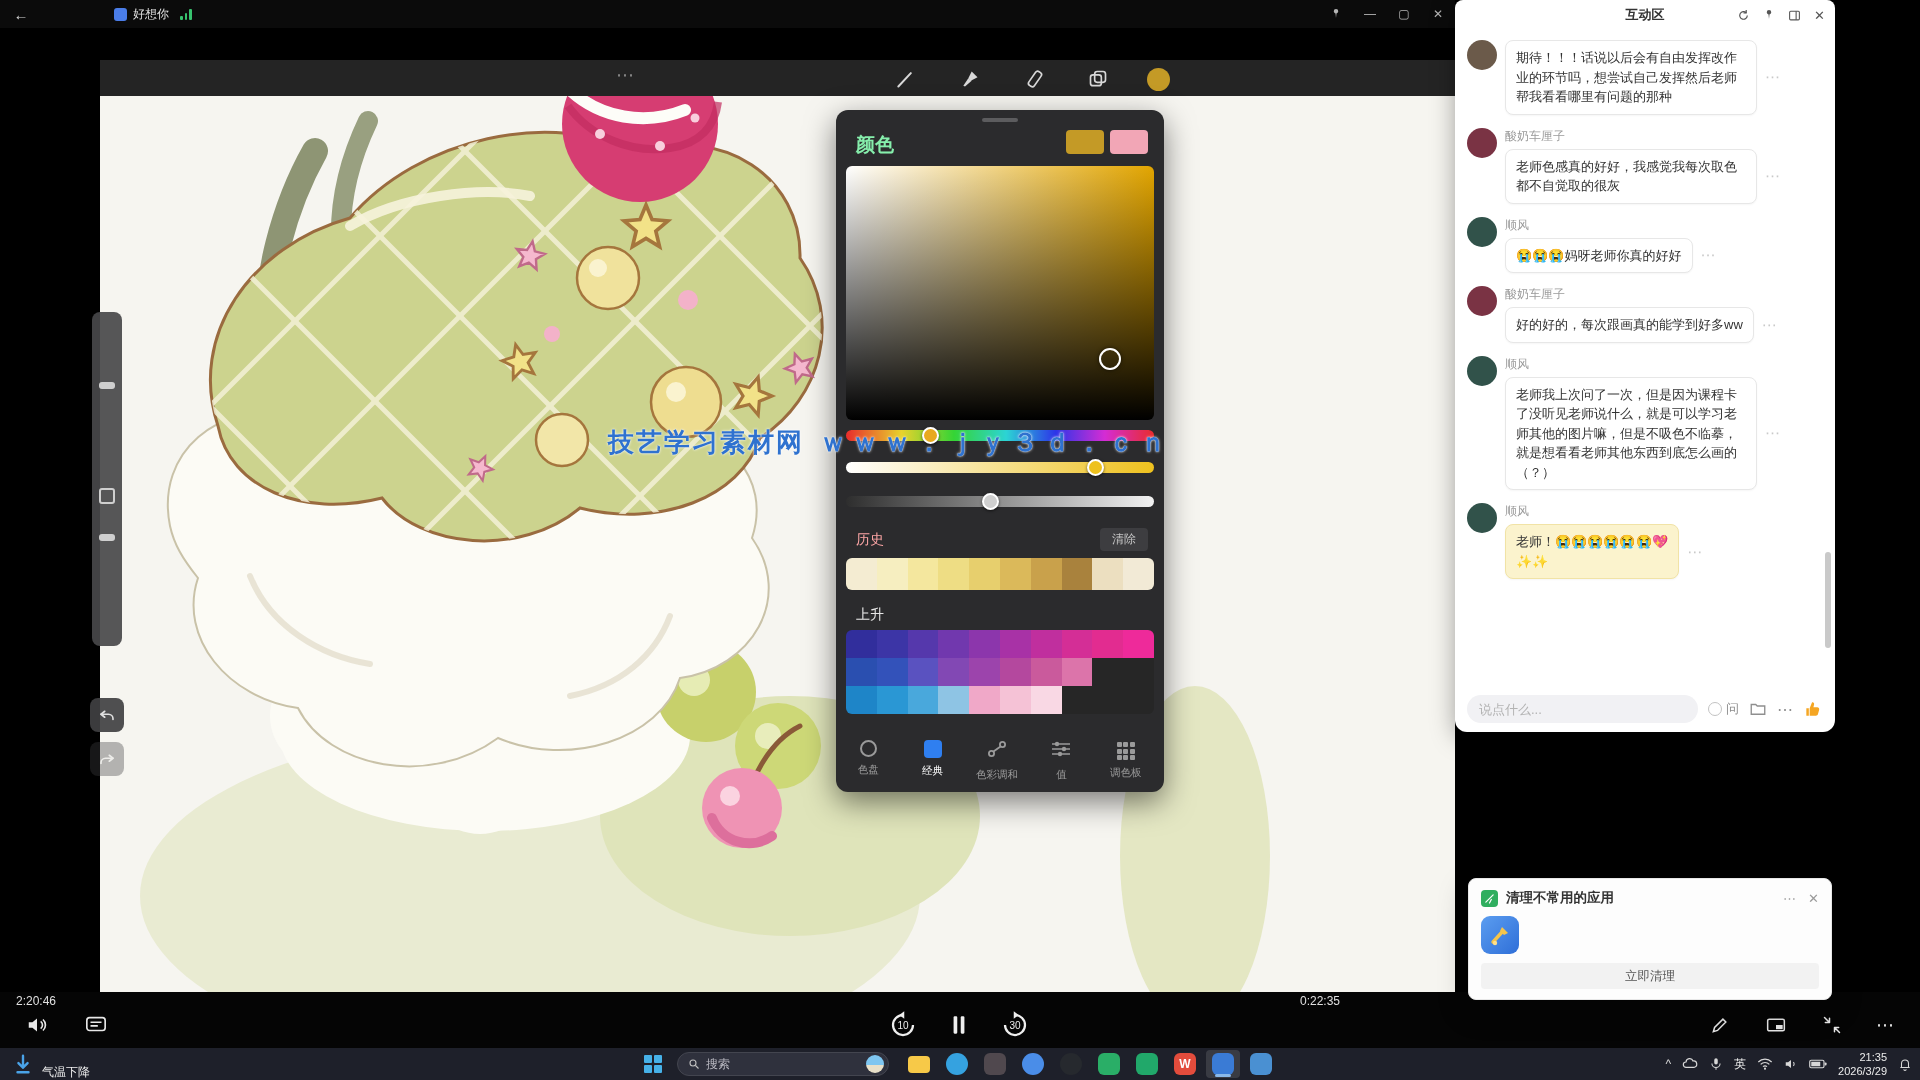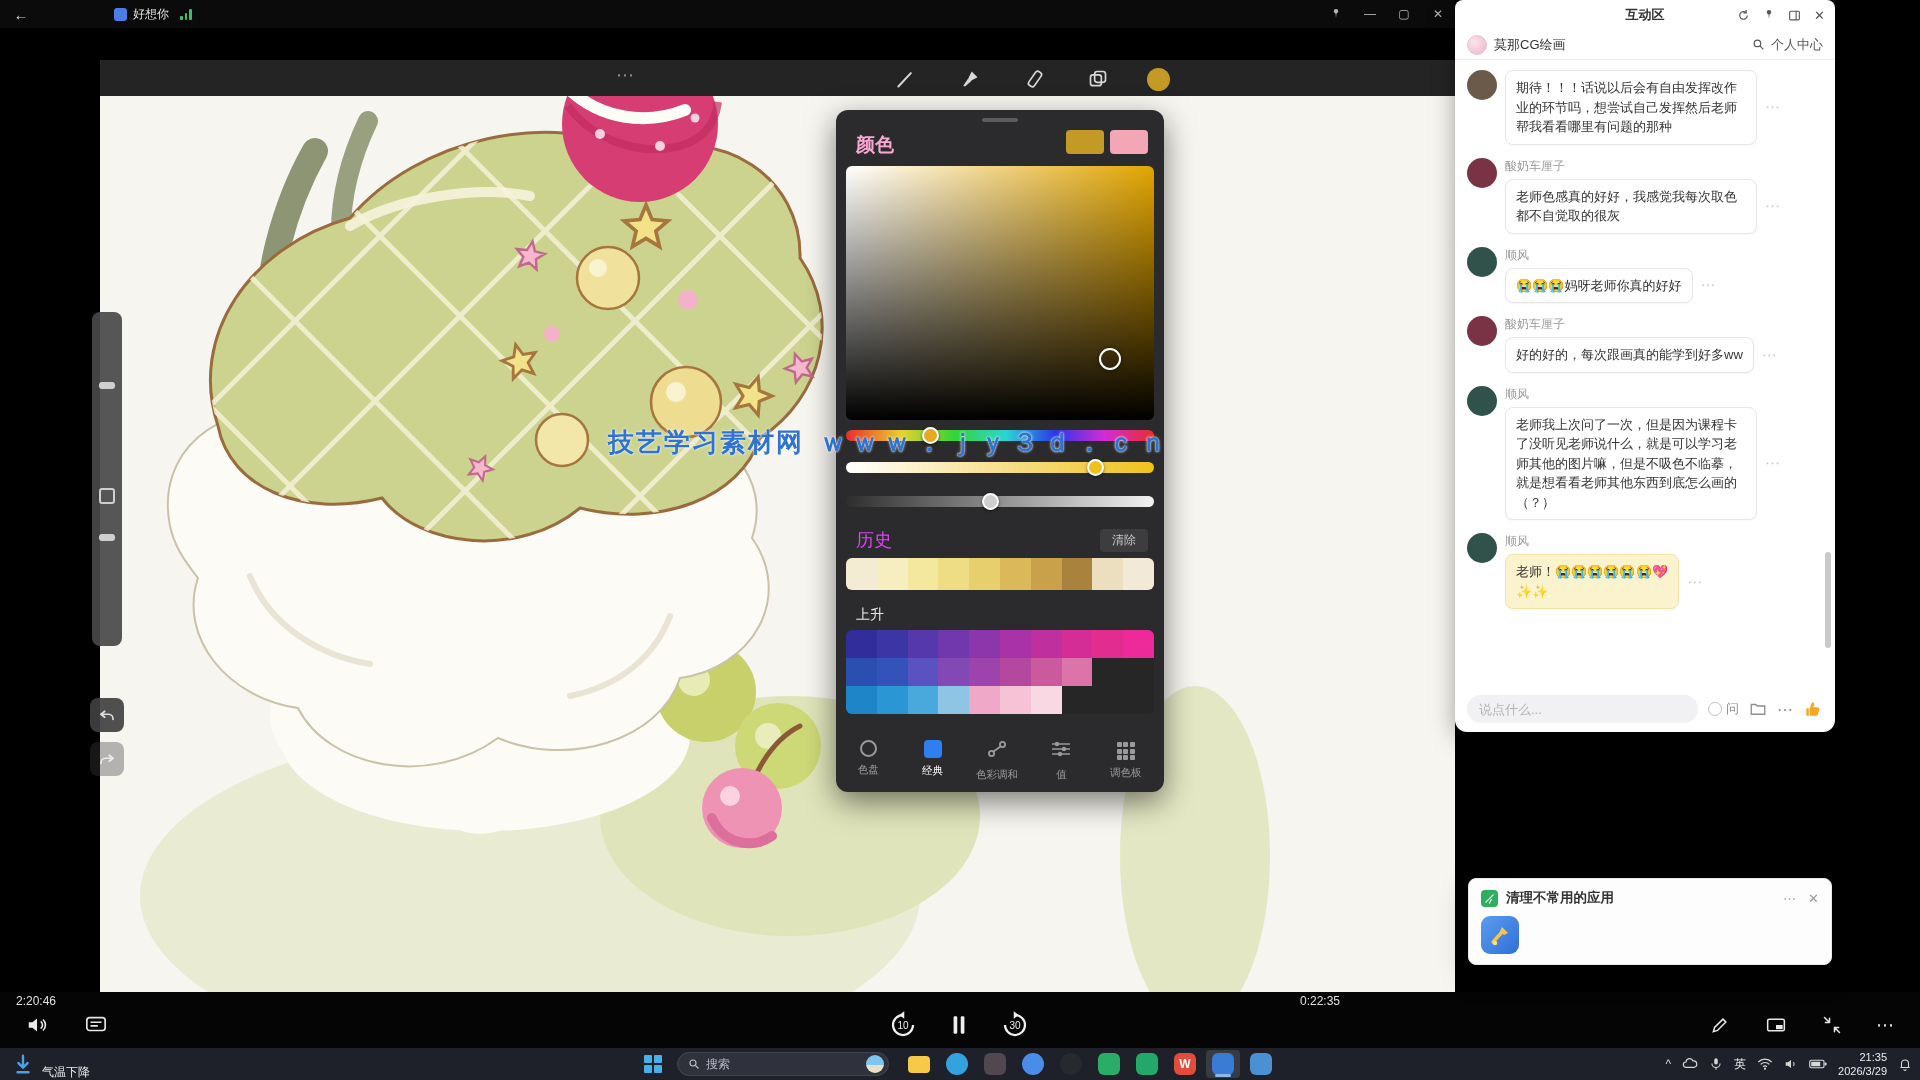--- a/index.html
+++ b/index.html
@@ -28,37 +28,37 @@
   .side-tools{position:absolute;left:92px;top:312px;width:30px;height:334px;background:rgba(72,72,74,.92);border-radius:8px;z-index:14;}
   .side-pill{position:absolute;left:7px;width:16px;height:7px;border-radius:3px;background:#cfcfcf;}
   .side-square{position:absolute;left:7px;top:176px;width:16px;height:16px;border:2px solid #cfcfcf;border-radius:3px;}
   .undo-btn,.redo-btn{position:absolute;left:90px;width:34px;height:34px;background:rgba(64,64,66,.92);border-radius:8px;z-index:14;display:flex;align-items:center;justify-content:center;}
   .undo-btn{top:698px;}
   .redo-btn{top:742px;opacity:.4;}
 
   
   .color-panel{position:absolute;left:836px;top:110px;width:328px;height:682px;background:#2b2b2d;border-radius:12px;z-index:12;box-shadow:0 10px 30px rgba(0,0,0,.5);}
   .cp-handle{position:absolute;left:146px;top:8px;width:36px;height:4px;border-radius:2px;background:#5c5c5e;}
-  .cp-title{position:absolute;left:20px;top:22px;font-size:19px;font-weight:bold;color:#f9a8d4;}
+  .cp-title{position:absolute;left:20px;top:22px;font-size:19px;font-weight:bold;color:#86efac;}
   .cp-swatch{position:absolute;top:20px;width:38px;height:24px;border-radius:4px;}
   .cp-swatch.primary{right:60px;}
   .cp-swatch.secondary{right:16px;}
   .cp-square{position:absolute;left:10px;top:56px;width:308px;height:254px;border-radius:6px;
     background:linear-gradient(to bottom,rgba(0,0,0,0) 0%,#000 100%),linear-gradient(to right,#fff,#e2a500);}
   .cp-cursor{position:absolute;left:253px;top:182px;width:22px;height:22px;border:2.5px solid #fff;border-radius:50%;box-shadow:0 0 4px rgba(0,0,0,.6);}
   .cp-slider{position:absolute;left:10px;width:308px;height:11px;border-radius:6px;}
   .sl-hue{top:320px;background:linear-gradient(to right,#e82c2c,#e8d22c 18%,#35d435 35%,#2cd4d4 52%,#2c35e8 68%,#d42cd4 84%,#e82c2c);}
   .sl-sat{top:352px;background:linear-gradient(to right,#fff,#eec11e);}
   .sl-bri{top:386px;background:linear-gradient(to right,#2e2e2e,#f2f2f2);}
   .cp-knob{position:absolute;width:17px;height:17px;border-radius:50%;border:2px solid #fff;box-shadow:0 1px 3px rgba(0,0,0,.6);}
   .kn-hue{left:86px;top:317px;background:#e8a91e;}
   .kn-sat{left:251px;top:349px;background:#eec11e;}
   .kn-bri{left:146px;top:383px;background:#cfcfcf;}
   .cp-hist-row{position:absolute;left:20px;top:418px;right:16px;display:flex;align-items:center;justify-content:space-between;}
-  .cp-sec-label{font-size:18px;color:#d946ef;}
+  .cp-sec-label{font-size:14px;color:#fca5a5;}
   .cp-clear{font-size:12px;color:#c6c6c6;background:#3d3d40;border-radius:4px;padding:3px 12px;cursor:pointer;}
   .cp-hist-swatches{position:absolute;left:10px;top:448px;width:308px;height:32px;display:flex;border-radius:6px;overflow:hidden;}
   .hist-swatch{flex:1;}
   .cp-pal-label{position:absolute;left:20px;top:496px;font-size:14px;color:#e6e6e6;}
   .cp-pal-grid{position:absolute;left:10px;top:520px;width:308px;display:grid;grid-template-columns:repeat(10,1fr);border-radius:6px;overflow:hidden;}
   .pal-cell{height:28px;}
   .cp-tabs{position:absolute;left:0;right:6px;top:626px;display:flex;}
   .cp-tab{flex:1;display:flex;flex-direction:column;align-items:center;gap:6px;padding-top:4px;cursor:pointer;}
   .cp-tab .lbl{font-size:10.5px;color:#9a9a9a;}
   .cp-tab.active .lbl{color:#fff;}
@@ -427,33 +427,20 @@
         </span>
         <span class="cico">
           <svg width="13" height="13" viewBox="0 0 24 24">
               <rect x="3" y="4" width="18" height="16" rx="2" fill="none" stroke="#555" stroke-width="2"></rect>
               <path d="M15,4 v16" stroke="#555" stroke-width="2"></path>
             </svg>
         </span>
         <span class="cico">✕</span>
       </div>
     </div>
-    <div class="chat-sub">
-      <span class="chan-avatar"></span>
-      <span class="chan-name">莫那CG绘画</span>
-      <span class="chan-right">
-        <span class="cico">
-          <svg width="13" height="13" viewBox="0 0 24 24">
-              <circle cx="10" cy="10" r="6" fill="none" stroke="#555" stroke-width="2.2"></circle>
-              <path d="M15,15 L21,21" stroke="#555" stroke-width="2.2"></path>
-            </svg>
-        </span>
-        <span>个人中心</span>
-      </span>
-    </div>
     <div class="chat-msgs">
         <div class="msg">
           <div class="avatar" style="background: rgb(107, 90, 74);"></div>
           <div class="msg-body">
             <div class="msg-row">
               <div class="bubble">期待！！！话说以后会有自由发挥改作业的环节吗，想尝试自己发挥然后老师帮我看看哪里有问题的那种</div>
               <span class="more-dots">⋯</span>
             </div>
           </div>
         </div>
@@ -545,20 +532,21 @@
     </div>
     <div class="notif-body">
       <span class="notif-appico">
         <svg width="24" height="24" viewBox="0 0 24 24">
             <path d="M5,19 L15,8" stroke="#f6c54a" stroke-width="3.4" stroke-linecap="round"></path>
             <path d="M14,4 l6,6 -4,2 -4,-4 Z" fill="#f6c54a"></path>
             <circle cx="7" cy="20" r="2.2" fill="#ffe08a"></circle>
           </svg>
       </span>
     </div>
+    <div class="notif-action">立即清理</div>
   </div>
 
   <div class="player-bar">
     <span class="time-elapsed">2:20:46</span>
     <span class="time-remaining">0:22:35</span>
     <div class="pb-left">
       <span class="pico">
         <svg width="22" height="22" viewBox="0 0 24 24">
             <path d="M3,9 v6 h4 l5,4 V5 L7,9 Z" fill="#e8e8e8"></path>
             <path d="M16,8 a5,5 0 0 1 0,8 M18.5,6 a8,8 0 0 1 0,12" fill="none" stroke="#e8e8e8" stroke-width="1.8"></path>

